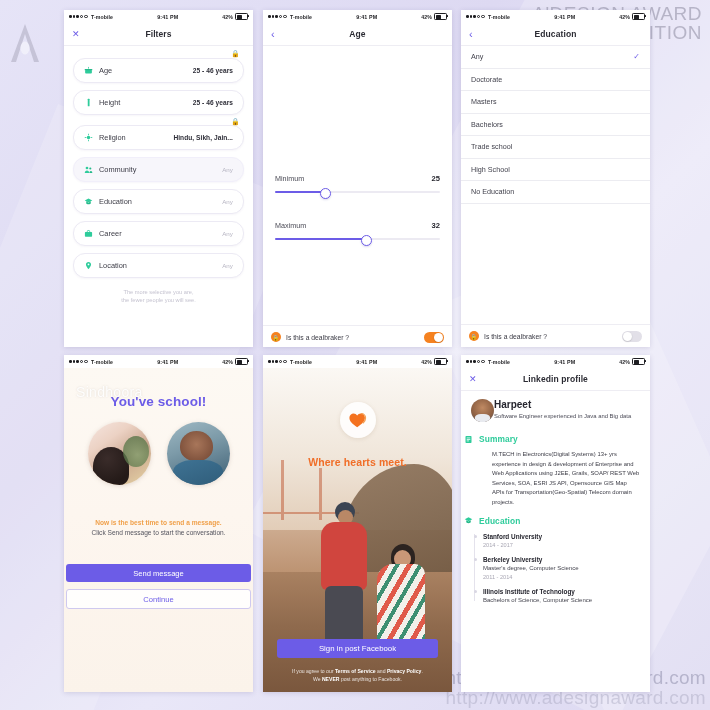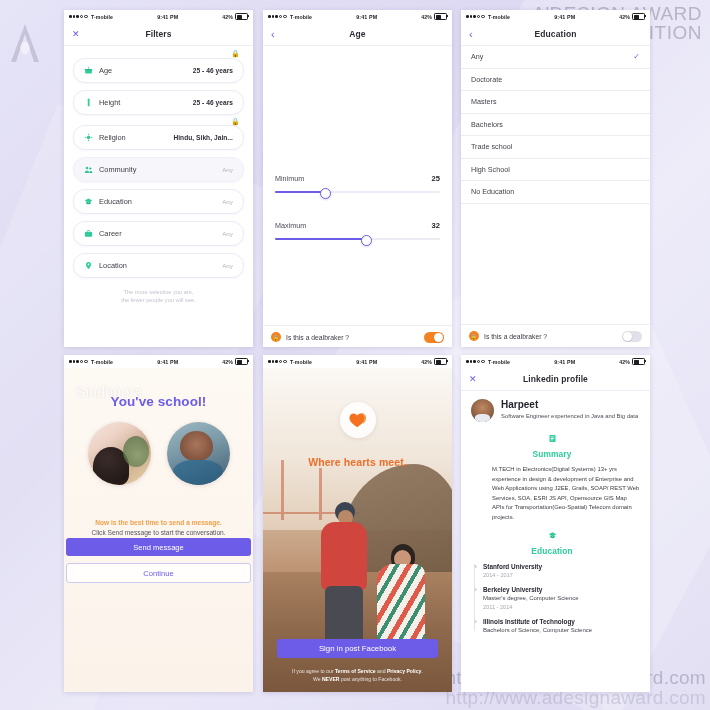--- a/index.html
+++ b/index.html
@@ -327,21 +327,21 @@
     content:""; position:absolute; left:10%; bottom:-6%; width:80%; height:46%;
     border-radius: 40% 40% 10% 10%;
     background: linear-gradient(160deg,#3f7394 0%, #2e5b78 100%);
   }
   .matched-msg {
     text-align: center;
     margin-top: 33px;
   }
   .mm1 { font-size: 6.6px; color: #f0a04a; font-weight: bold; line-height: 10px; }
   .mm2 { font-size: 6.6px; color: #55555f; line-height: 10px; }
-  .match-actions { padding: 0 2px; }
+  .match-actions { margin-top: 26px; padding: 0 2px; }
   .btn-primary {
     height: 18px;
     border-radius: 3px;
     background: #6c5ce7;
     color: #fff;
     display: flex; align-items: center; justify-content: center;
     font-size: 7.6px;
     cursor: pointer;
     margin-bottom: 7px;
   }
@@ -427,33 +427,32 @@
     left: 10px; right: 10px; bottom: 9px;
     text-align: center;
     font-size: 5.1px;
     line-height: 8px;
     color: rgba(255,255,255,.82);
   }
   .fb-legal b { color: #fff; }
 
   
   .li-body { background: #fff; height: 302px; overflow: hidden; position: relative; }
-  .li-head { display: flex; padding: 8px 10px 4px 10px; gap: 7px; }
+  .li-head { display: flex; padding: 8px 10px 4px 10px; }
   .li-av {
     width: 23px; height: 23px; border-radius: 50%;
     background: radial-gradient(circle at 50% 38%, #c08a63 0%, #8d5f42 60%, #4a5a6b 100%);
     position: relative; flex: 0 0 auto; overflow:hidden;
   }
   .li-av::after { content:""; position:absolute; left:18%; bottom:0; width:64%; height:34%; background:#e8eaef; border-radius:40% 40% 0 0; }
   .li-name { font-size: 10px; font-weight: bold; color: #25252e; line-height: 12px; }
   .li-sub { font-size: 5.9px; color: #4b4b57; line-height: 8.4px; margin-top: 1px; }
   .li-section {
     display: flex; align-items: center; gap: 6px;
     padding: 8px 10px 4px 3px;
-    flex-direction: column;
   }
   .li-sec-icon { width: 9px; height: 9px; color: #2ecc9b; display:flex; align-items:center; justify-content:center; }
   .li-sec-title { font-size: 8.4px; font-weight: bold; color: #2ecc9b; letter-spacing: .1px; }
   .li-para { padding: 2px 10px 0 31px; font-size: 5.9px; line-height: 9.6px; color: #3c3c46; }
   .li-edu { padding: 2px 10px 0 22px; position: relative; }
   .li-edu::before {
     content:""; position:absolute; left: 13px; top: 4px; bottom: 4px; width: .8px; background:#e4e2ec;
   }
   .edu-item { position: relative; margin-bottom: 5px; }
   .edu-item::before {

